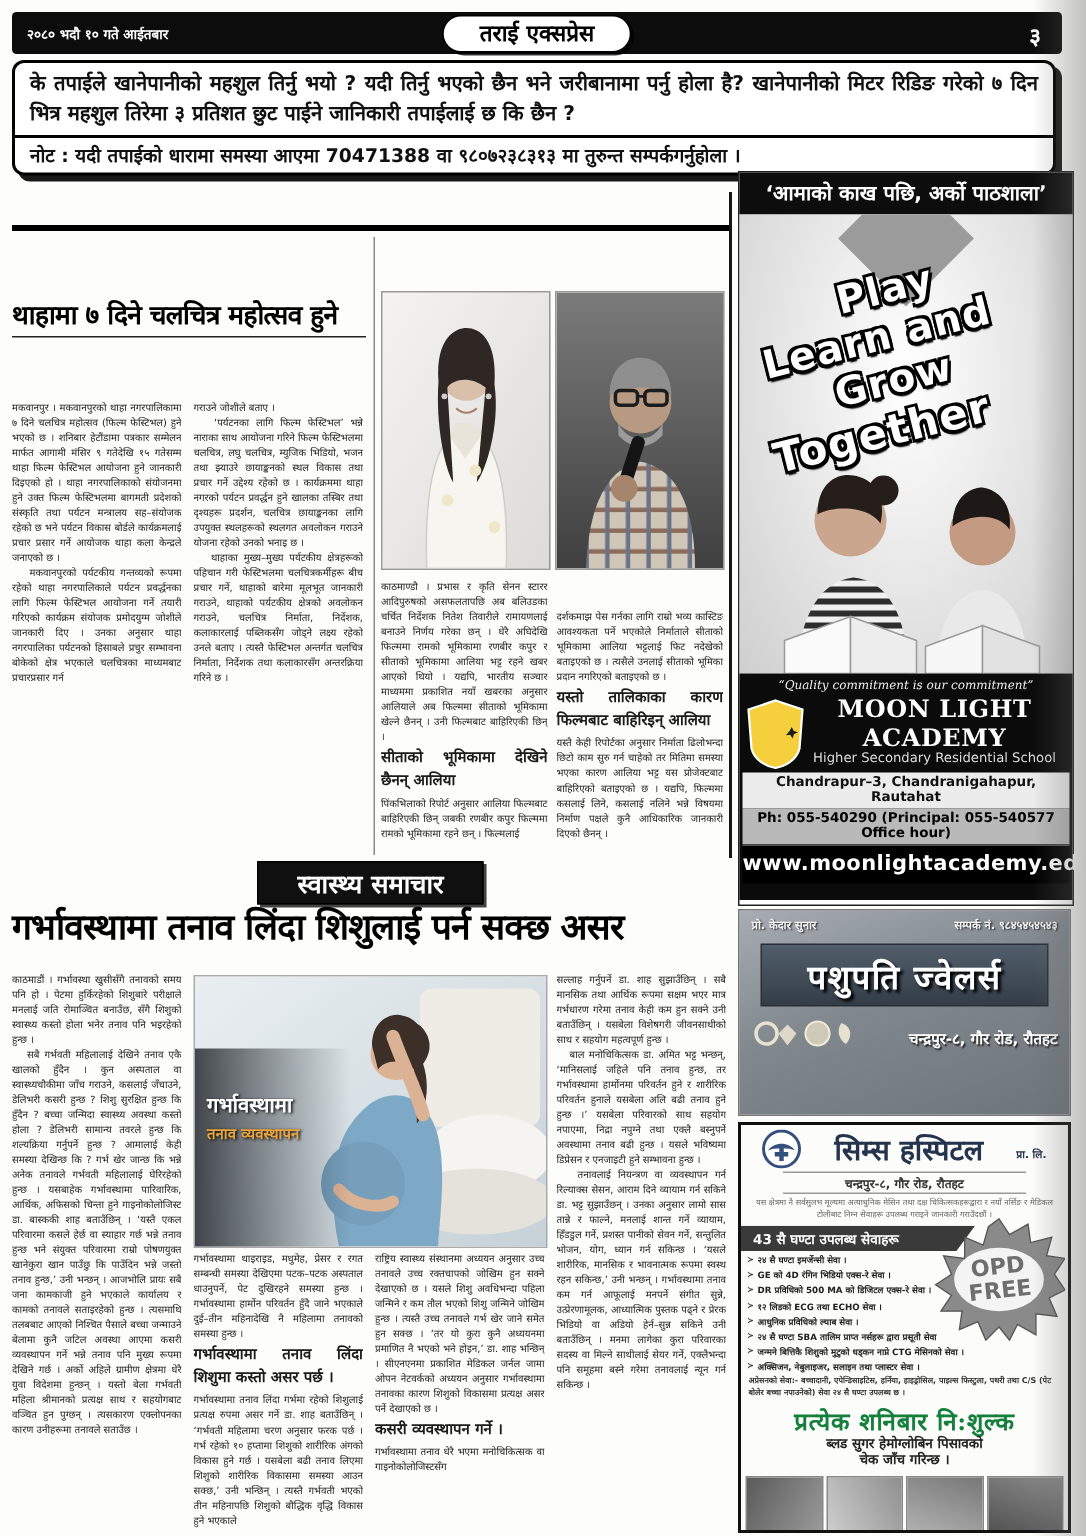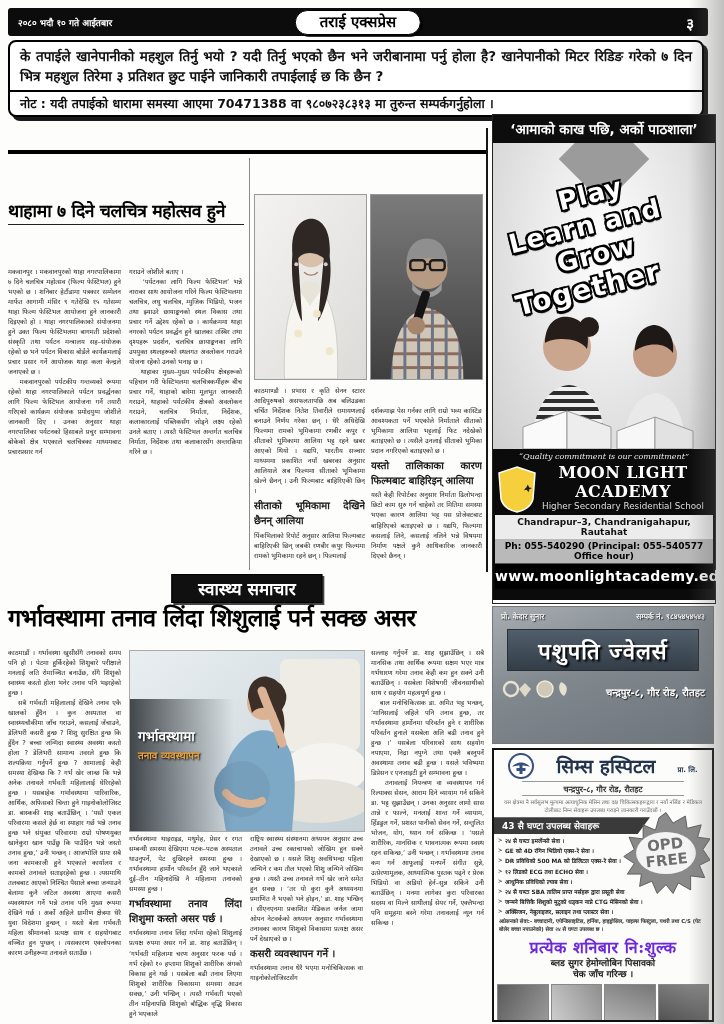--- a/index.html
+++ b/index.html
@@ -82,21 +82,21 @@
   .hp-name{font-size:19px;font-weight:bold;color:#24344d;font-family:"DejaVu Serif","Liberation Serif",serif;}
   .hp-suffix{font-size:7px;font-weight:bold;color:#24344d;line-height:1.1;align-self:flex-end;padding-bottom:4px;}
   .hp-addr{text-align:center;font-size:8px;font-weight:bold;color:#333;border-top:1px solid #999;border-bottom:1px solid #999;margin:2px 28px;padding:1px 0;}
   .hp-intro{font-size:5.4px;color:#666;text-align:center;padding:1px 10px;line-height:1.4;}
   .hp-serv-title{width:140px;background:#3a3a3a;color:#fff;font-size:9px;font-weight:bold;padding:2px 8px;margin:2px 0;clip-path:polygon(0 0,100% 0,92% 100%,0 100%);}
   .hp-list{list-style:none;margin:0;padding:0 4px;}
   .hp-list li{font-size:5.8px;font-weight:bold;color:#222;line-height:1.75;padding-left:7px;position:relative;width:150px;}
   .hp-list li::before{content:"≻";position:absolute;left:0;color:#444;font-size:5.5px;}
   .hp-star{position:absolute;right:2px;top:62px;width:88px;height:82px;}
   .hp-surgery{font-size:5.3px;color:#333;padding:1px 5px;line-height:1.5;font-weight:bold;}
-  .hp-sat{font-family:"DejaVu Serif","Liberation Serif",serif;text-align:center;font-size:16px;font-weight:bold;color:#6d28d9;letter-spacing:.5px;margin-top:1px;}
+  .hp-sat{font-family:"DejaVu Serif","Liberation Serif",serif;text-align:center;font-size:16px;font-weight:bold;color:#15803d;letter-spacing:.5px;margin-top:1px;}
   .hp-sat-sub{text-align:center;font-size:9px;font-weight:bold;color:#222;line-height:1.25;}
   .hp-strip{display:flex;gap:2px;margin:3px 3px;height:42px;}
   .hp-strip div{flex:1;border:1px solid #888;}
   .ph1{background:linear-gradient(120deg,#5a5a5a,#9c9c9c);} .ph2{background:linear-gradient(60deg,#cfcfcf,#8f8f8f);}
   .ph3{background:linear-gradient(200deg,#777,#b5b5b5);} .ph4{background:linear-gradient(20deg,#4e4e4e,#8a8a8a);}
 </style>
 </head>
 <body>
 
 <div class="page">

